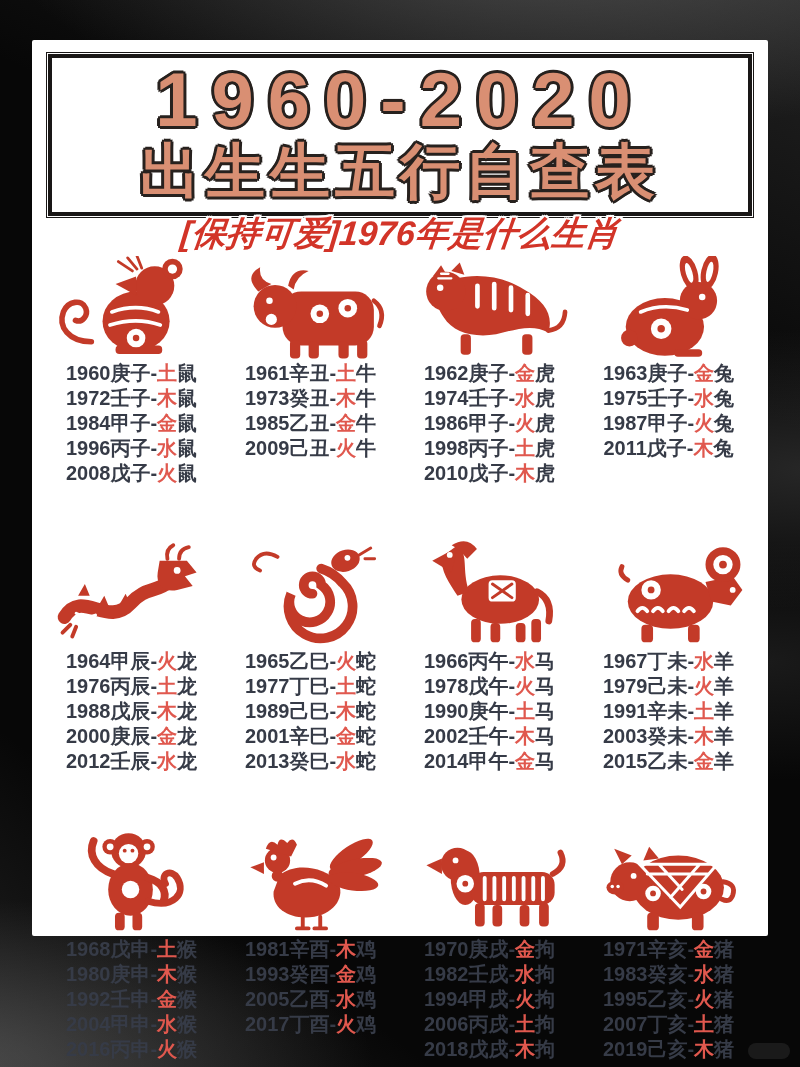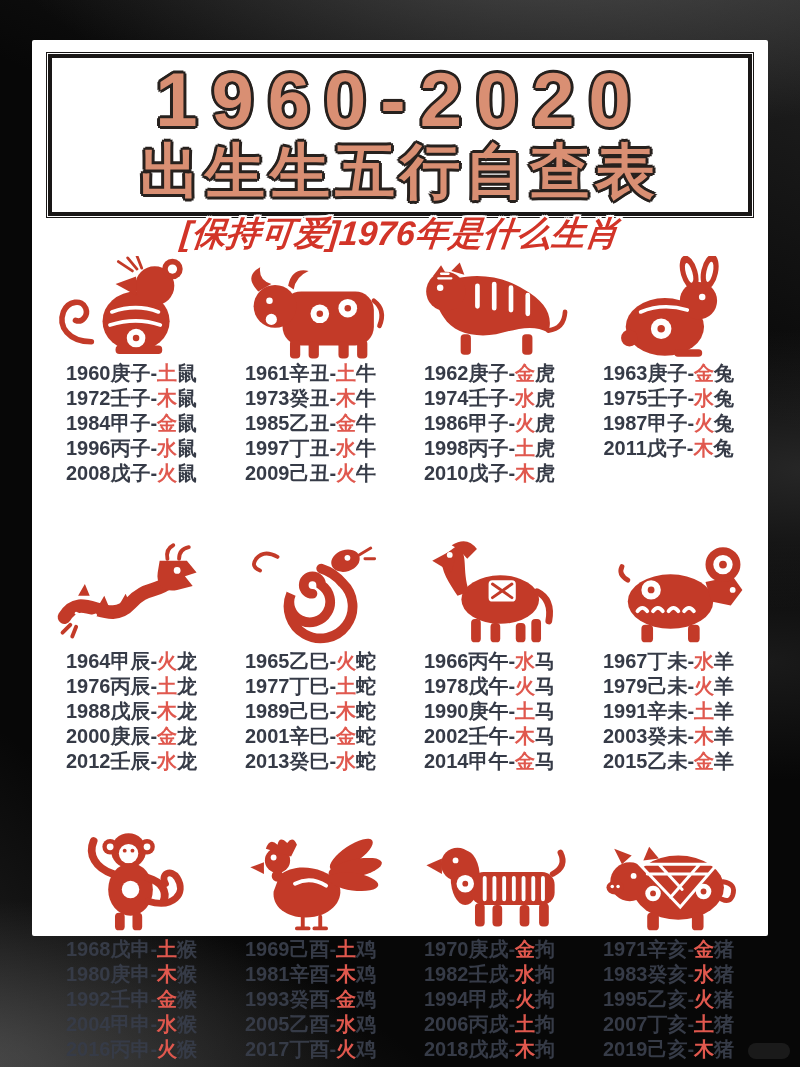--- a/index.html
+++ b/index.html
@@ -148,21 +148,20 @@
             <div class="line"><span>1960庚子-</span><span class="el">土</span><span>鼠</span></div>
             <div class="line"><span>1972壬子-</span><span class="el">木</span><span>鼠</span></div>
             <div class="line"><span>1984甲子-</span><span class="el">金</span><span>鼠</span></div>
             <div class="line"><span>1996丙子-</span><span class="el">水</span><span>鼠</span></div>
             <div class="line"><span>2008戊子-</span><span class="el">火</span><span>鼠</span></div>
           </div>
           <div>
             <div class="line"><span>1961辛丑-</span><span class="el">土</span><span>牛</span></div>
             <div class="line"><span>1973癸丑-</span><span class="el">木</span><span>牛</span></div>
             <div class="line"><span>1985乙丑-</span><span class="el">金</span><span>牛</span></div>
-            <div class="line"><span>1997丁丑-</span><span class="el">水</span><span>牛</span></div>
             <div class="line"><span>2009己丑-</span><span class="el">火</span><span>牛</span></div>
           </div>
           <div>
             <div class="line"><span>1962庚子-</span><span class="el">金</span><span>虎</span></div>
             <div class="line"><span>1974壬子-</span><span class="el">水</span><span>虎</span></div>
             <div class="line"><span>1986甲子-</span><span class="el">火</span><span>虎</span></div>
             <div class="line"><span>1998丙子-</span><span class="el">土</span><span>虎</span></div>
             <div class="line"><span>2010戊子-</span><span class="el">木</span><span>虎</span></div>
           </div>
           <div>
@@ -334,21 +333,20 @@
         </div>
         <div class="textrow">
           <div>
             <div class="line"><span>1968戊申-</span><span class="el">土</span><span>猴</span></div>
             <div class="line"><span>1980庚申-</span><span class="el">木</span><span>猴</span></div>
             <div class="line"><span>1992壬申-</span><span class="el">金</span><span>猴</span></div>
             <div class="line"><span>2004甲申-</span><span class="el">水</span><span>猴</span></div>
             <div class="line"><span>2016丙申-</span><span class="el">火</span><span>猴</span></div>
           </div>
           <div>
-            <div class="line"><span>1969己酉-</span><span class="el">土</span><span>鸡</span></div>
             <div class="line"><span>1981辛酉-</span><span class="el">木</span><span>鸡</span></div>
             <div class="line"><span>1993癸酉-</span><span class="el">金</span><span>鸡</span></div>
             <div class="line"><span>2005乙酉-</span><span class="el">水</span><span>鸡</span></div>
             <div class="line"><span>2017丁酉-</span><span class="el">火</span><span>鸡</span></div>
           </div>
           <div>
             <div class="line"><span>1970庚戌-</span><span class="el">金</span><span>拘</span></div>
             <div class="line"><span>1982壬戌-</span><span class="el">水</span><span>拘</span></div>
             <div class="line"><span>1994甲戌-</span><span class="el">火</span><span>拘</span></div>
             <div class="line"><span>2006丙戌-</span><span class="el">土</span><span>拘</span></div>

